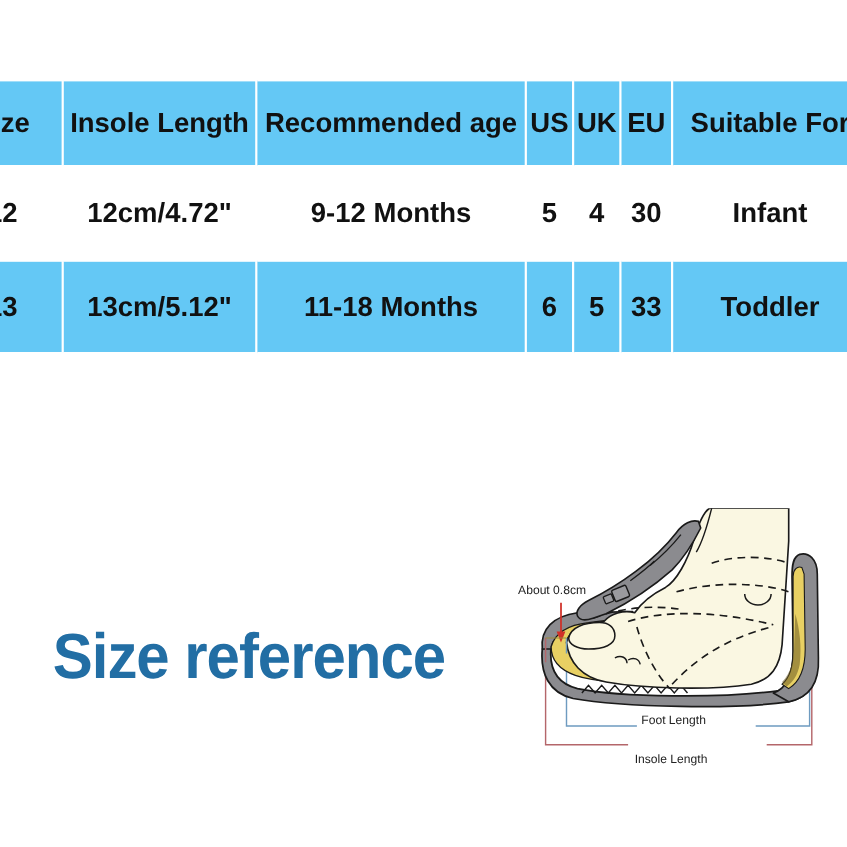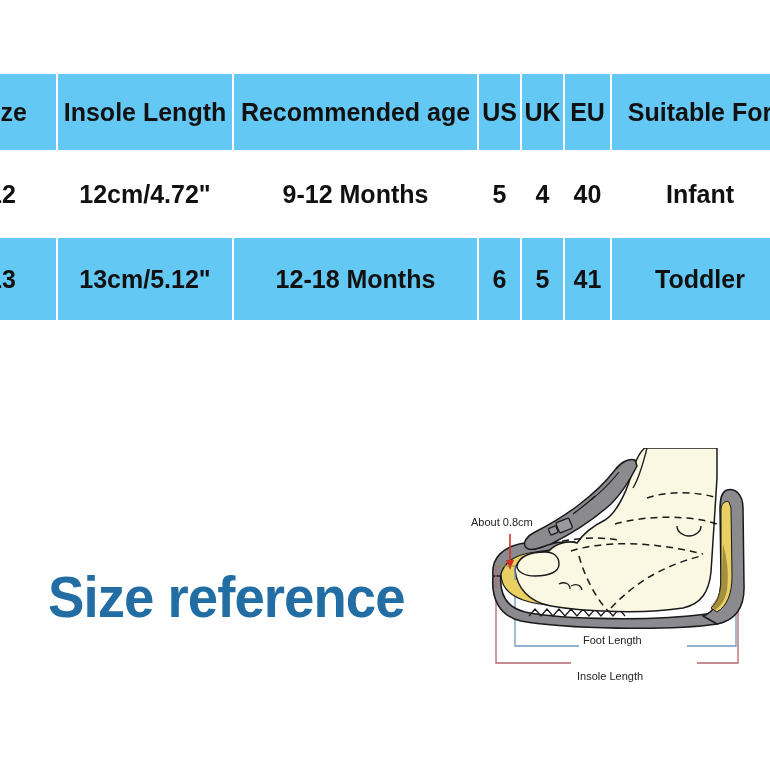--- a/index.html
+++ b/index.html
@@ -67,21 +67,21 @@
     transform: scaleX(0.94);
     transform-origin: left center;
     line-height: 1;
     white-space: nowrap;
   }
 
   
   .shoe-diagram {
     position: absolute;
     left: 455px;
-    top: 448px;
+    top: 462px;
     width: 315px;
     height: 245px;
   }
   .shoe-diagram svg { display: block; width: 315px; height: 245px; }
   .diag-text {
     font-family: "Liberation Sans", sans-serif;
     font-size: 11px;
     fill: #222222;
   }
 </style>
@@ -110,30 +110,30 @@
         <th>Suitable For</th>
       </tr>
     </thead>
     <tbody>
       <tr class="row-white">
         <td>12</td>
         <td>12cm/4.72"</td>
         <td>9-12 Months</td>
         <td>5</td>
         <td>4</td>
-        <td>40</td>
+        <td>30</td>
         <td>Infant</td>
       </tr>
       <tr class="row-blue">
         <td>13</td>
         <td>13cm/5.12"</td>
-        <td>12-18 Months</td>
+        <td>11-18 Months</td>
         <td>6</td>
         <td>5</td>
-        <td>41</td>
+        <td>33</td>
         <td>Toddler</td>
       </tr>
     </tbody>
   </table>
 </div>
 
 <div class="size-reference-title" style="--accent:#226ea4;">Size reference</div>
 
 <div class="shoe-diagram">
   <svg viewBox="0 0 315 245" xmlns="http://www.w3.org/2000/svg">

